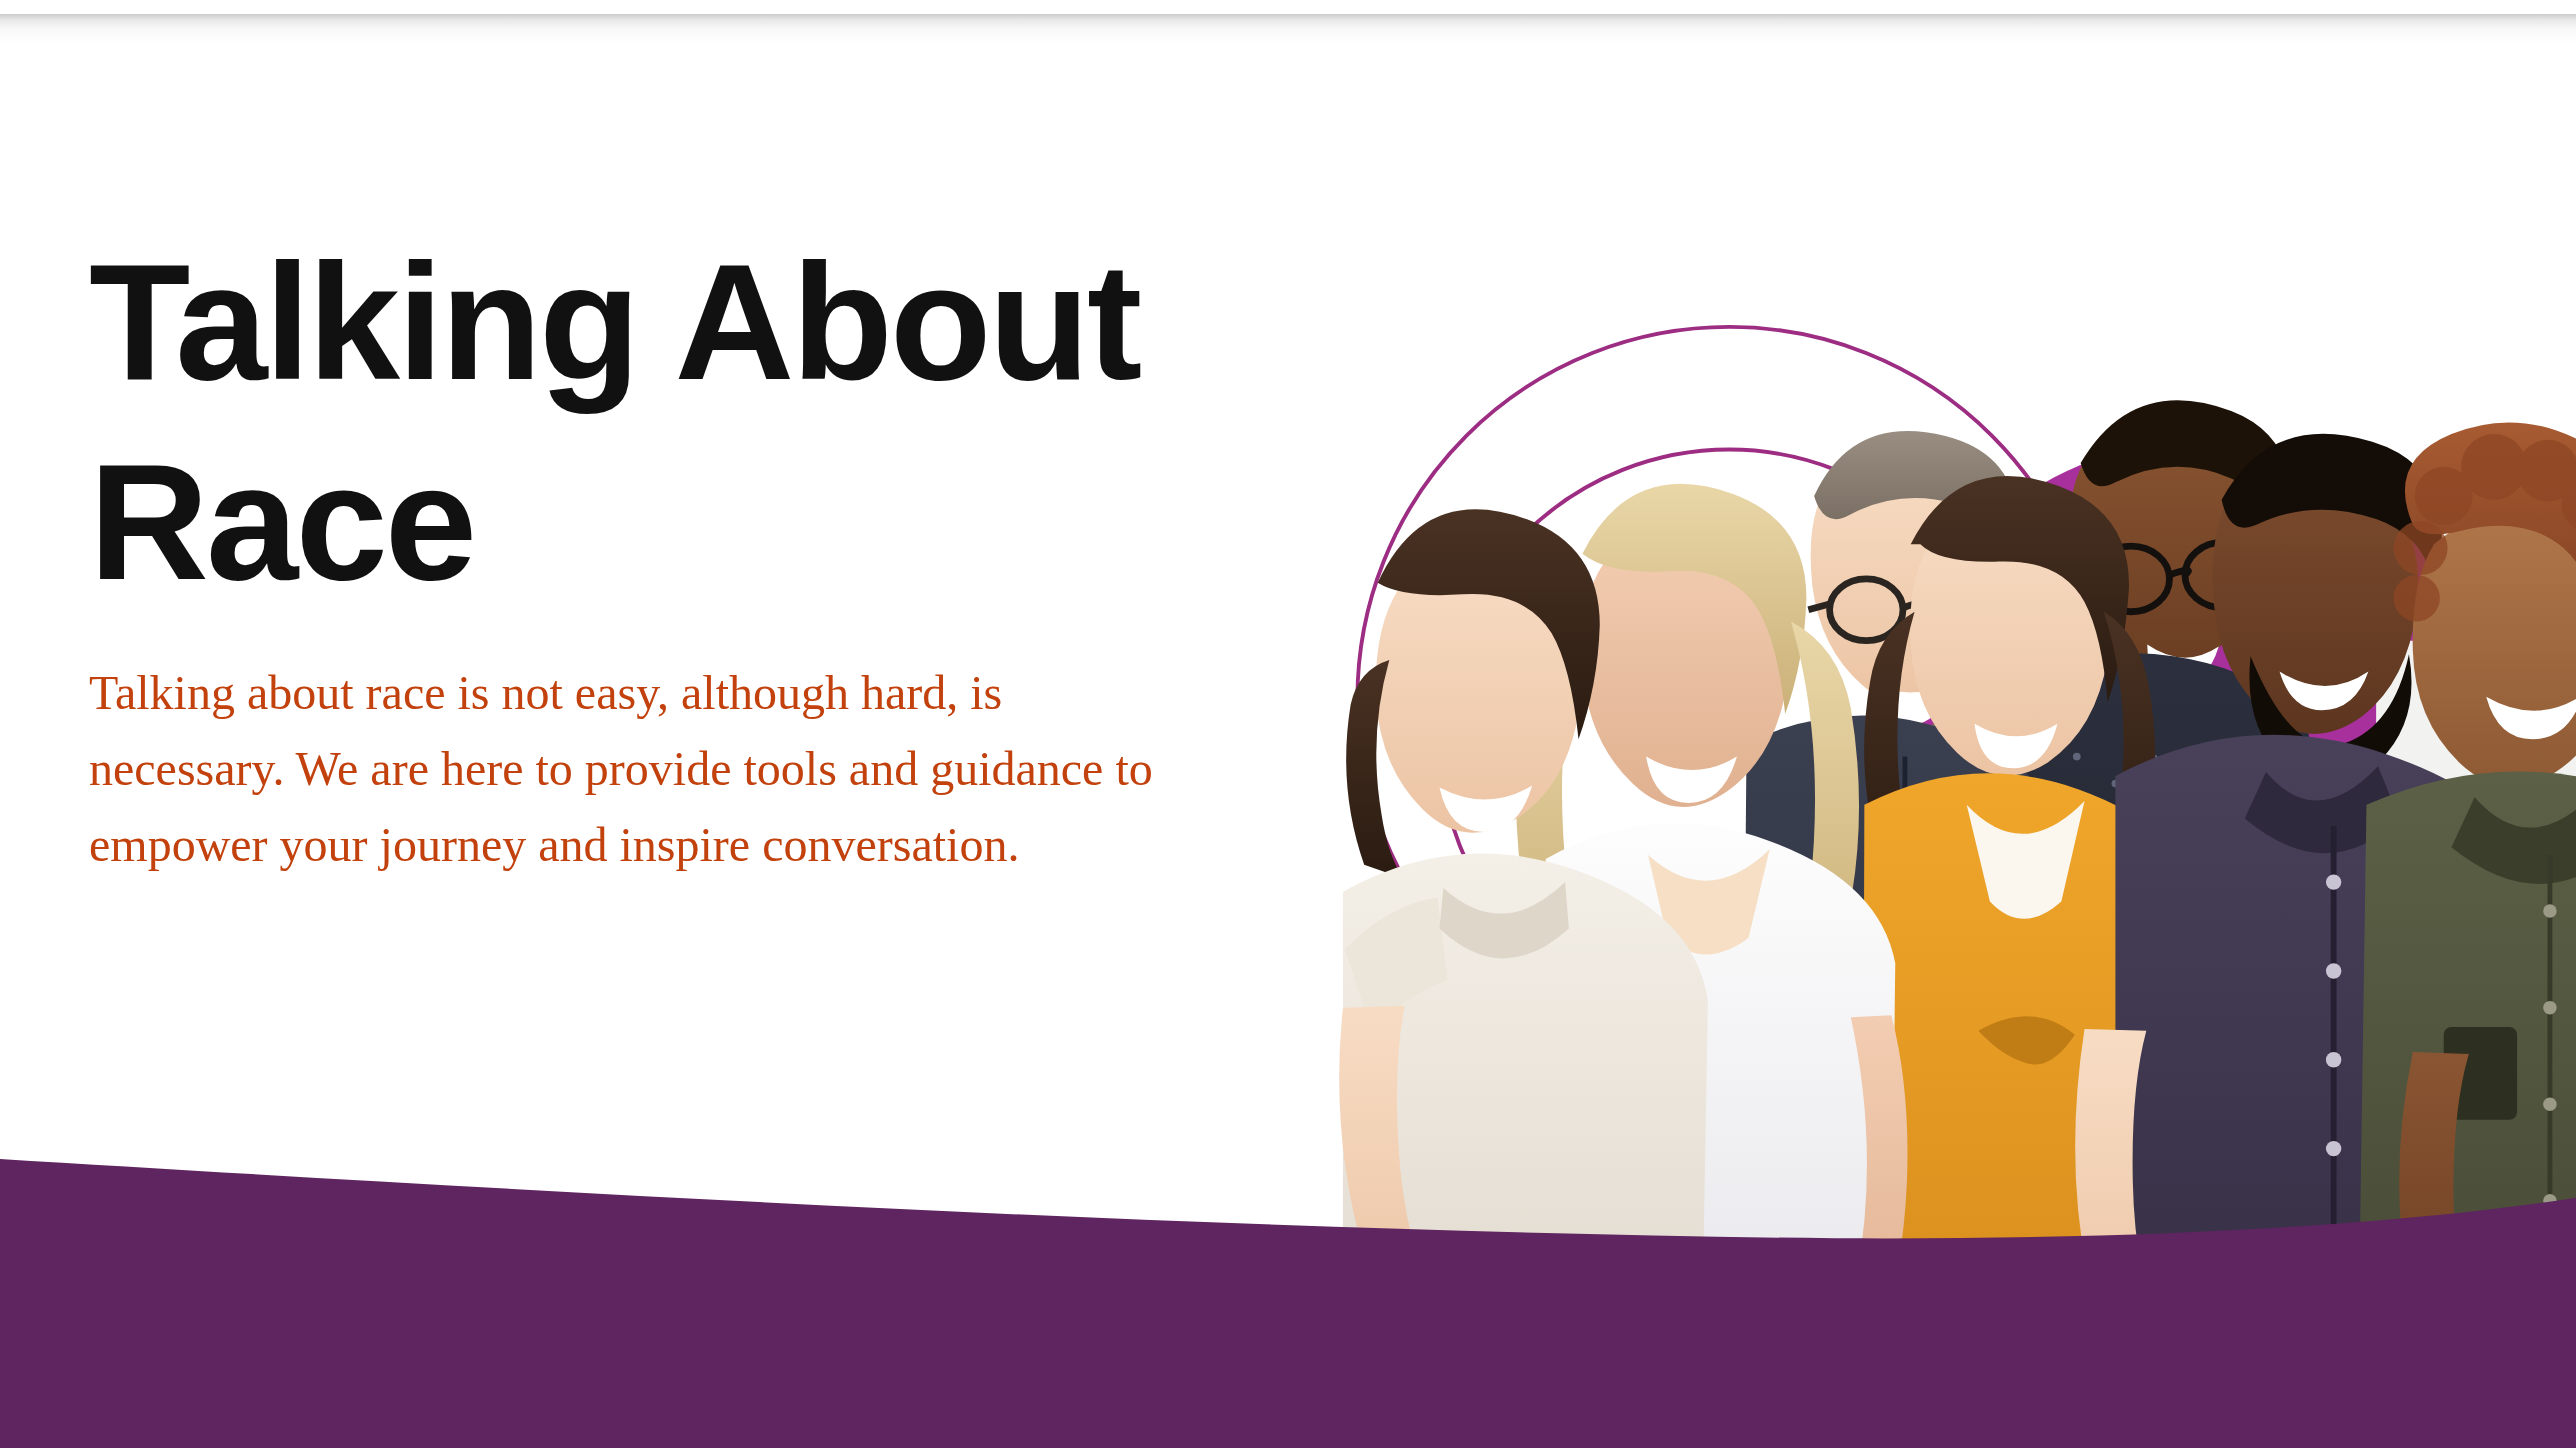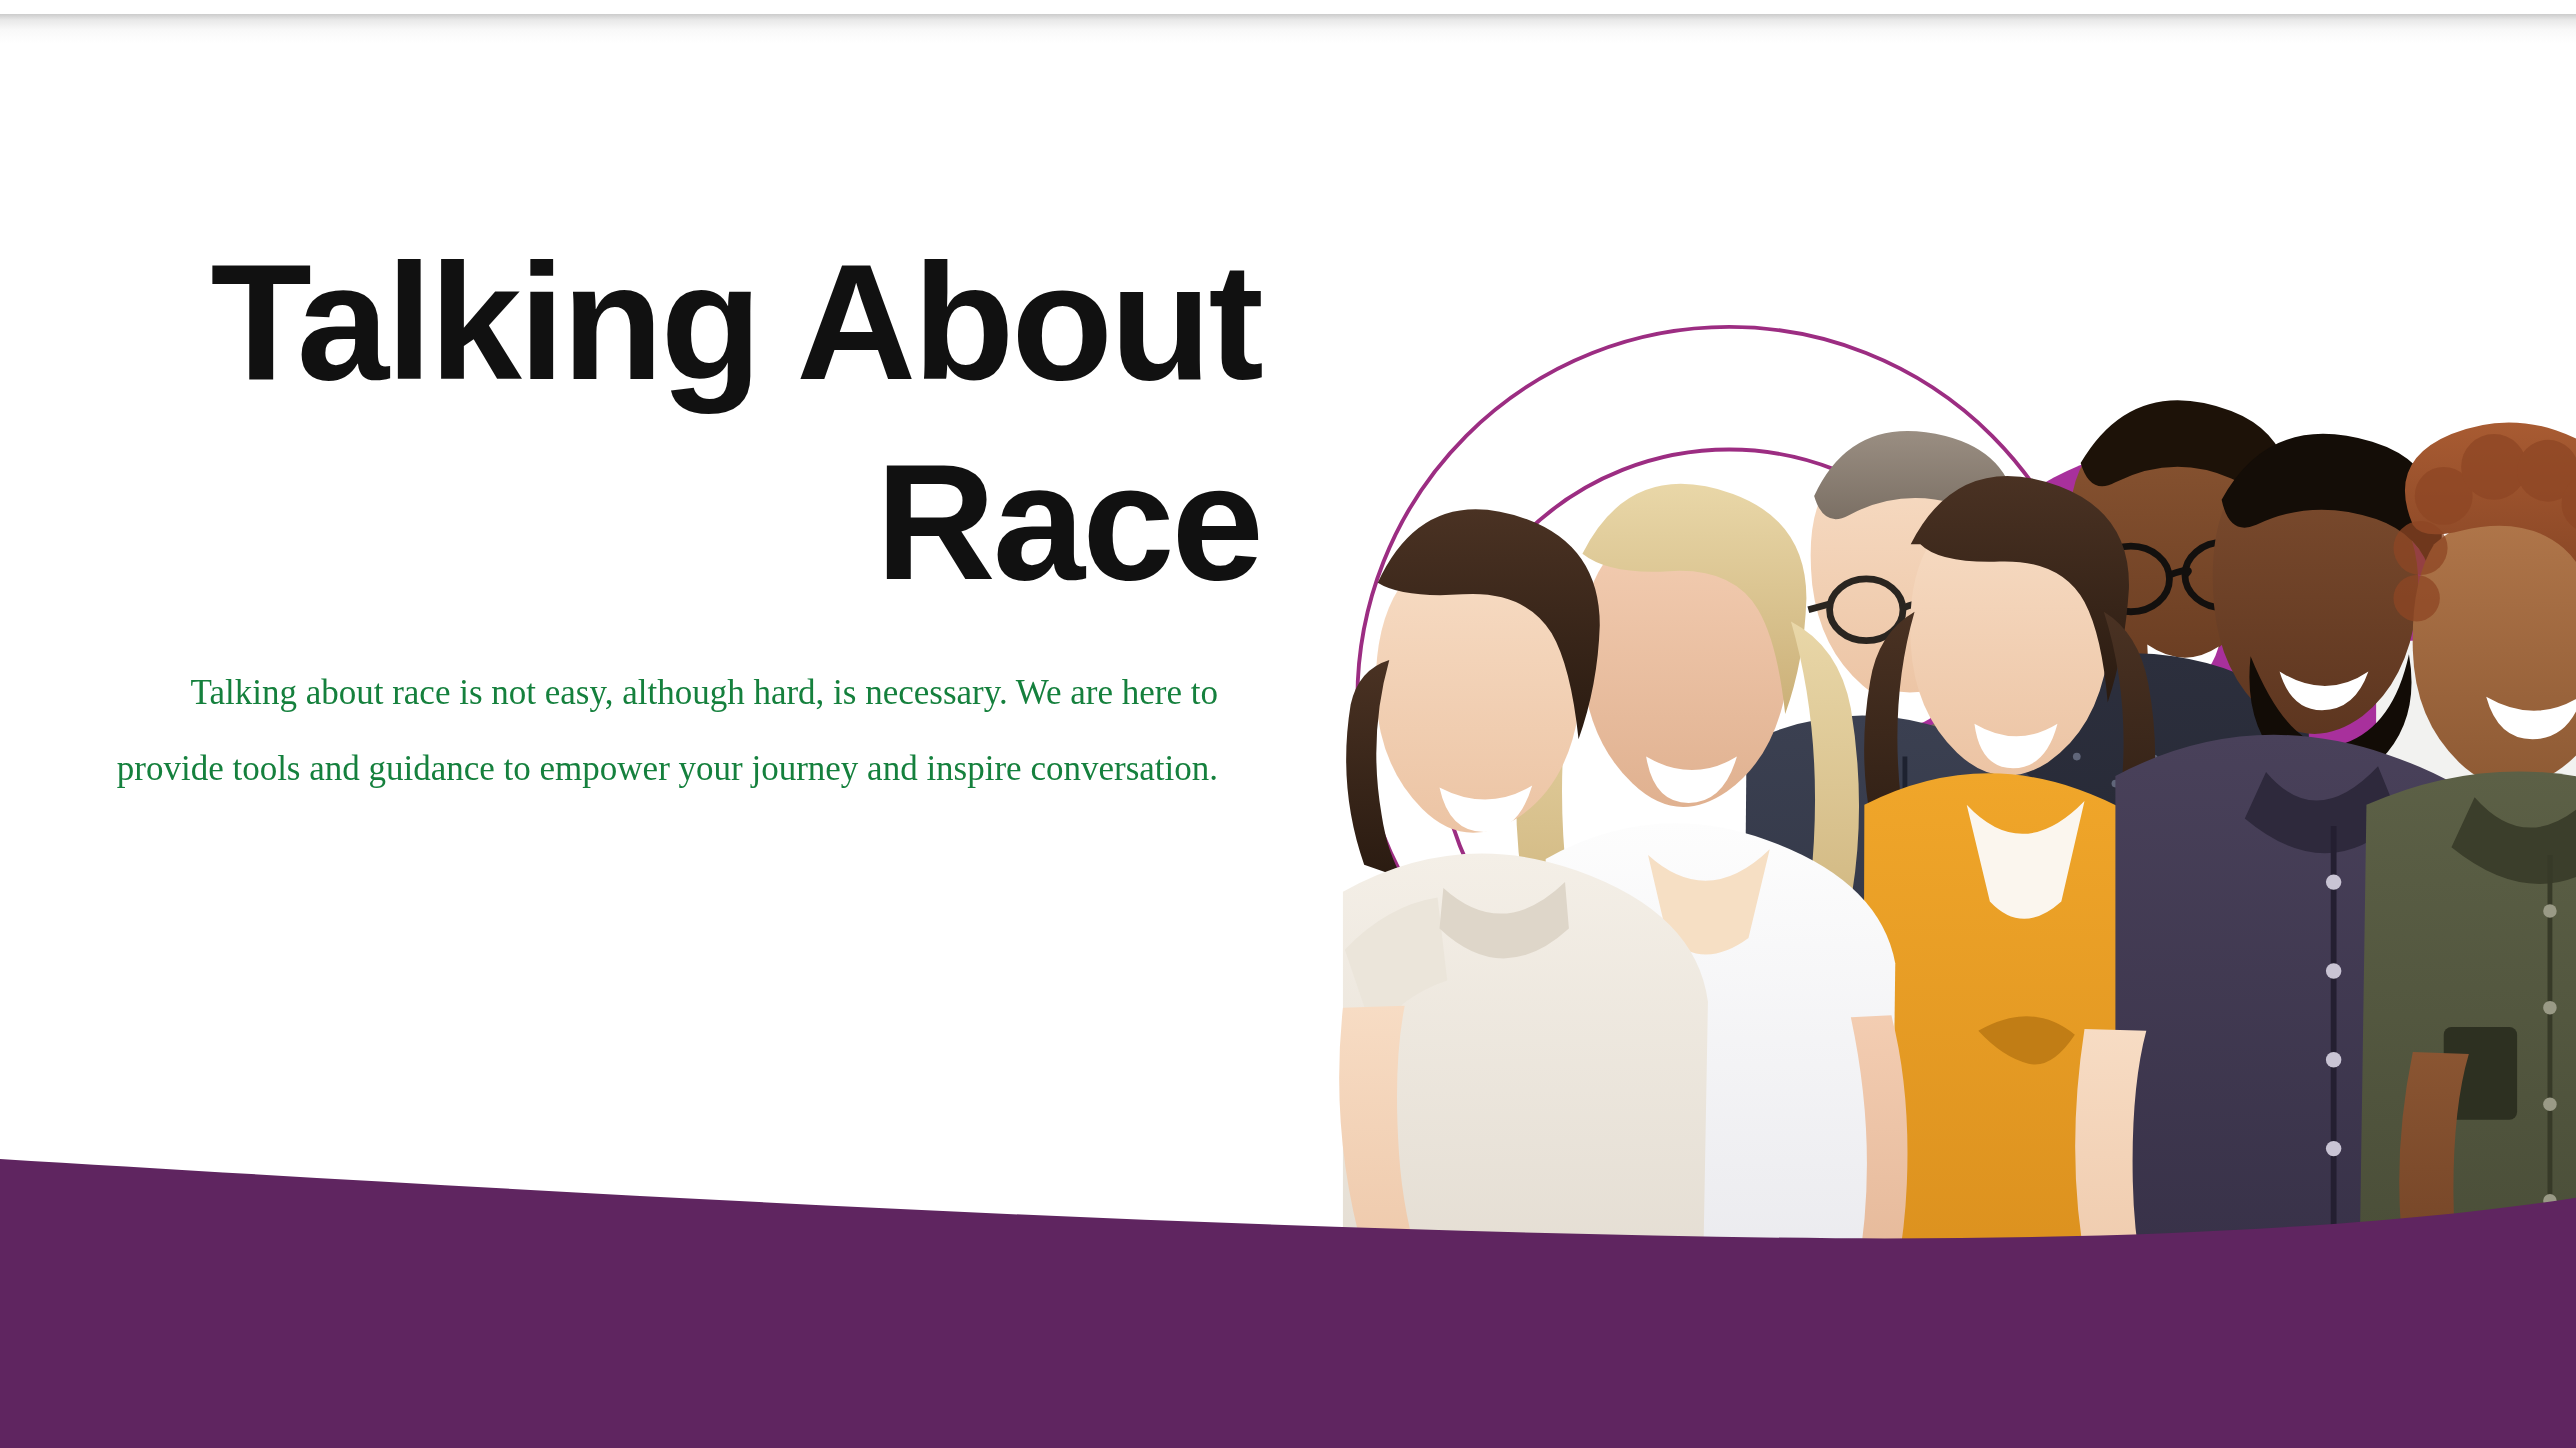--- a/index.html
+++ b/index.html
@@ -51,41 +51,40 @@
     position:absolute; left:0; bottom:0;
     width:2576px; height:290px;
     z-index:40;
     pointer-events:none;
   }
   .wave-band svg { display:block; width:2576px; height:290px; }
 
   
   .hero-copy {
     position:absolute;
-    left:102px; top:222px;
+    left:89px; top:222px;
     width:1188px;
     z-index:30;
-    text-align:right;
   }
   .hero-title {
     font-family:"Liberation Sans", sans-serif;
     font-weight:700;
     font-size:166px;
     line-height:200px;
     letter-spacing:-2.9px;
     color:#111111;
     margin:0 0 33px 0;
     max-width:1159px;
   }
   .hero-sub {
     font-family:"Liberation Serif", serif;
     font-weight:400;
-    font-size:35px;
+    font-size:48px;
     line-height:76px;
-    color:#15803d;
+    color:#c2410c;
     max-width:1116px;
     margin:0;
   }
 </style>
 </head>
 <body>
 
 <div class="page">
 
   <div class="header-strip"></div>

